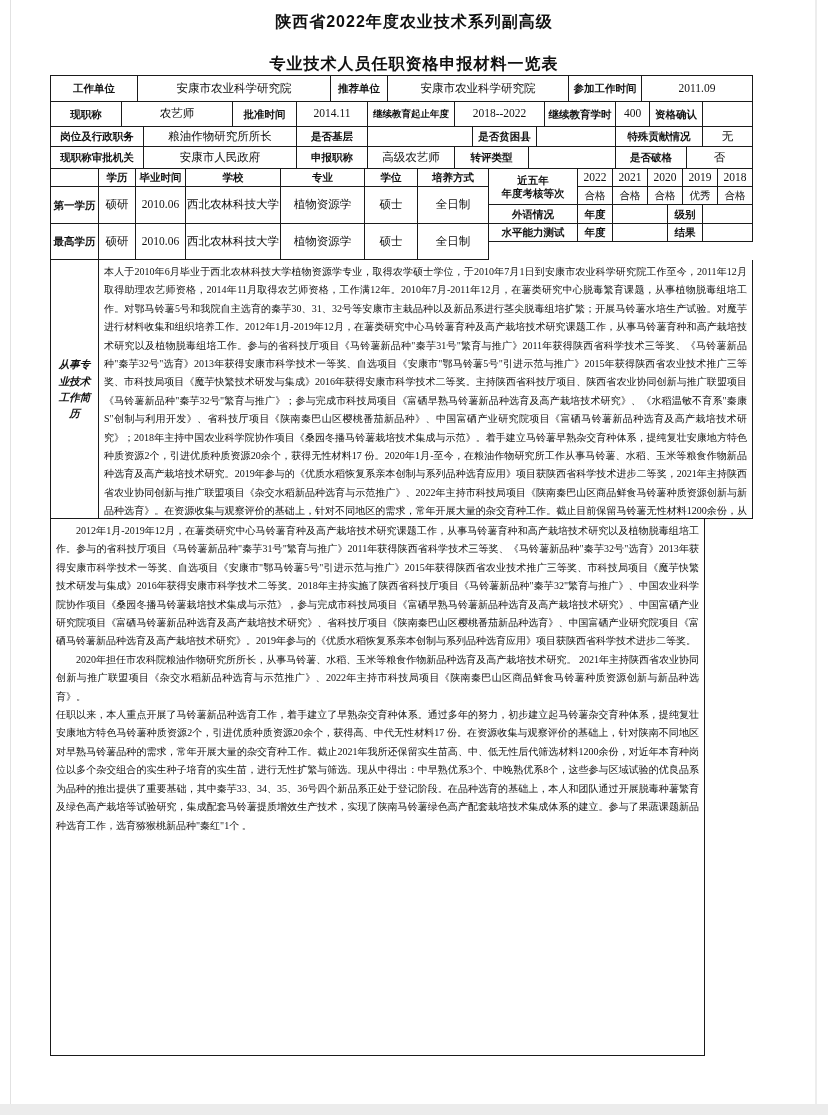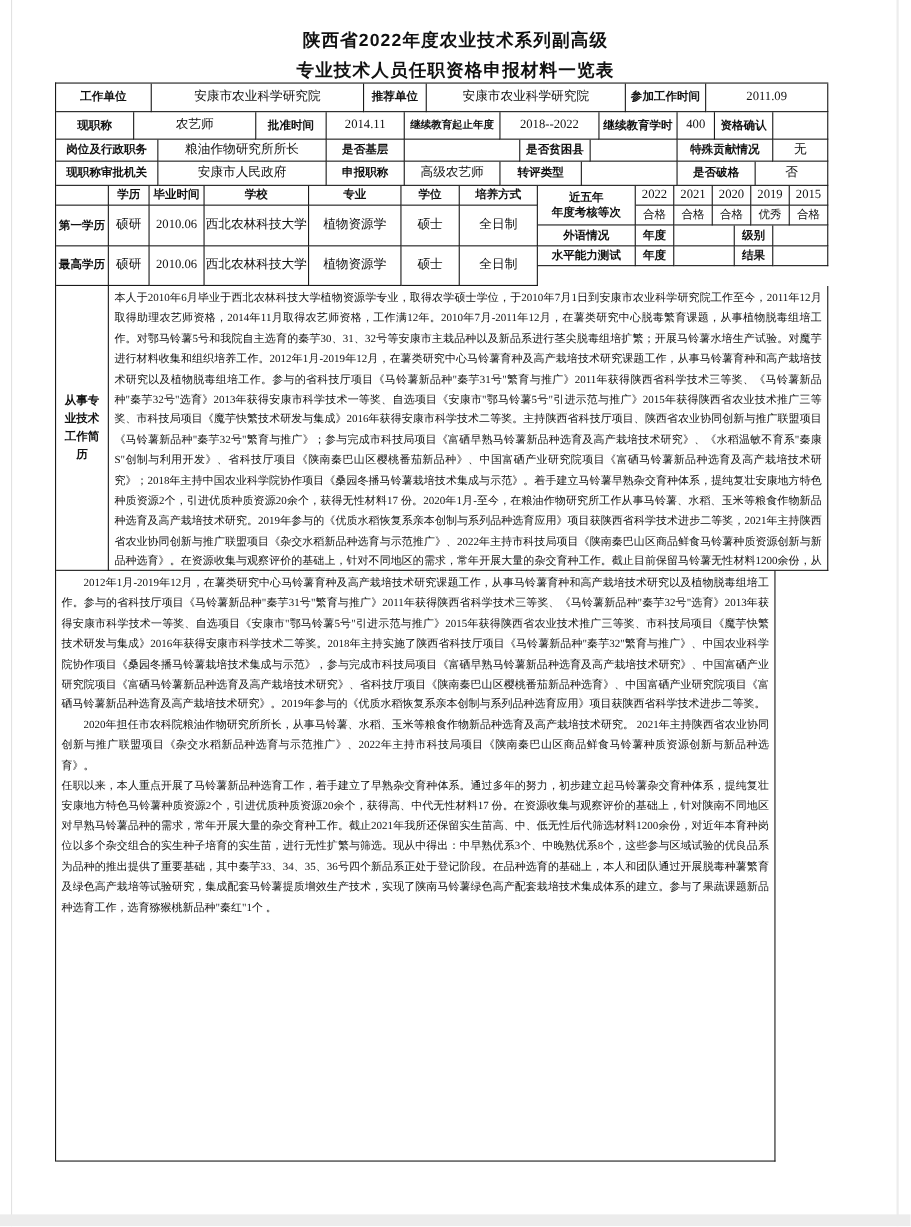--- a/index.html
+++ b/index.html
@@ -3,34 +3,34 @@
 <meta charset="utf-8">
 <style>
   html,body{margin:0;padding:0;background:#fff;}
   .page{position:relative;width:828px;height:1115px;background:#fff;overflow:hidden;
         font-family:"Liberation Sans",sans-serif;color:#111;}
   .edge-left{position:absolute;left:10px;top:0;width:1px;height:100%;background:#e2e2e2;}
   .edge-right{position:absolute;left:815px;top:0;width:2px;height:100%;background:#ededed;}
   .edge-bottom{position:absolute;left:0;top:1104px;width:100%;height:11px;background:#ececec;}
   .title{position:absolute;width:100%;text-align:center;font-weight:700;font-size:16px;
          font-family:"Liberation Sans",sans-serif;letter-spacing:1px;}
-  .t1{top:27px;} .t2{top:54px;}
+  .t1{top:12px;} .t2{top:54px;}
   .tbl{position:absolute;left:50px;top:75px;width:703px;box-sizing:border-box;
        border-left:1px solid #1a1a1a;border-top:1px solid #1a1a1a;}
   .tbl *{box-sizing:border-box;}
   .r{display:flex;}
   .c{border-right:1px solid #1a1a1a;border-bottom:1px solid #1a1a1a;
      display:flex;align-items:center;justify-content:center;overflow:hidden;
      font-size:10.5px;line-height:1.15;text-align:center;}
   .lab{font-weight:700;font-family:"Liberation Sans",sans-serif;}
   .val{font-family:"Liberation Serif","DejaVu Serif",serif;font-size:11.5px;font-weight:400;}
   .sm{font-size:9.5px;white-space:nowrap;}
   .prelines{white-space:pre-line;}
   .vlab{font-weight:700;text-align:center;word-break:break-all;
-        padding:2px 3px;font-size:10.5px;line-height:1.55;}
+        padding:2px 3px;font-size:10.5px;line-height:1.55;font-style:italic;}
   .bigtext{display:block;text-align:justify;padding:3px 5px 0 5px;
            font-family:"Liberation Serif","DejaVu Serif",serif;
            font-size:10px;line-height:18.4px;}
   .bigtext p{margin:0;}
   .bigtext p.ind{text-indent:2em;}
   .col{display:flex;flex-direction:column;}
 </style>
 </head>
 <body>
 
@@ -123,21 +123,21 @@
       <div class="col" style="width:264px">
         <div class="r" style="height:36px">
           <div class="c lab prelines" style="width:89px;height:36px">近五年
 年度考核等次</div>
           <div class="col" style="width:175px">
             <div class="r" style="height:18px">
               <div class="c val" style="width:35px">2022</div>
               <div class="c val" style="width:35px">2021</div>
               <div class="c val" style="width:35px">2020</div>
               <div class="c val" style="width:35px">2019</div>
-              <div class="c val" style="width:35px">2015</div>
+              <div class="c val" style="width:35px">2018</div>
             </div>
             <div class="r" style="height:18px">
               <div class="c" style="width:35px">合格</div>
               <div class="c" style="width:35px">合格</div>
               <div class="c" style="width:35px">合格</div>
               <div class="c" style="width:35px">优秀</div>
               <div class="c" style="width:35px">合格</div>
             </div>
           </div>
         </div>

